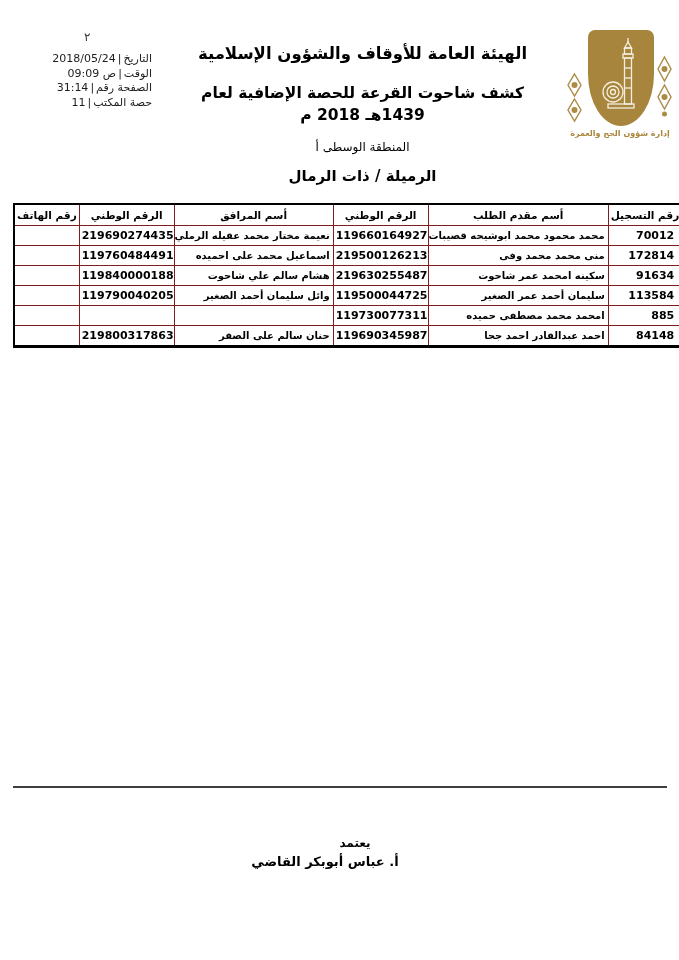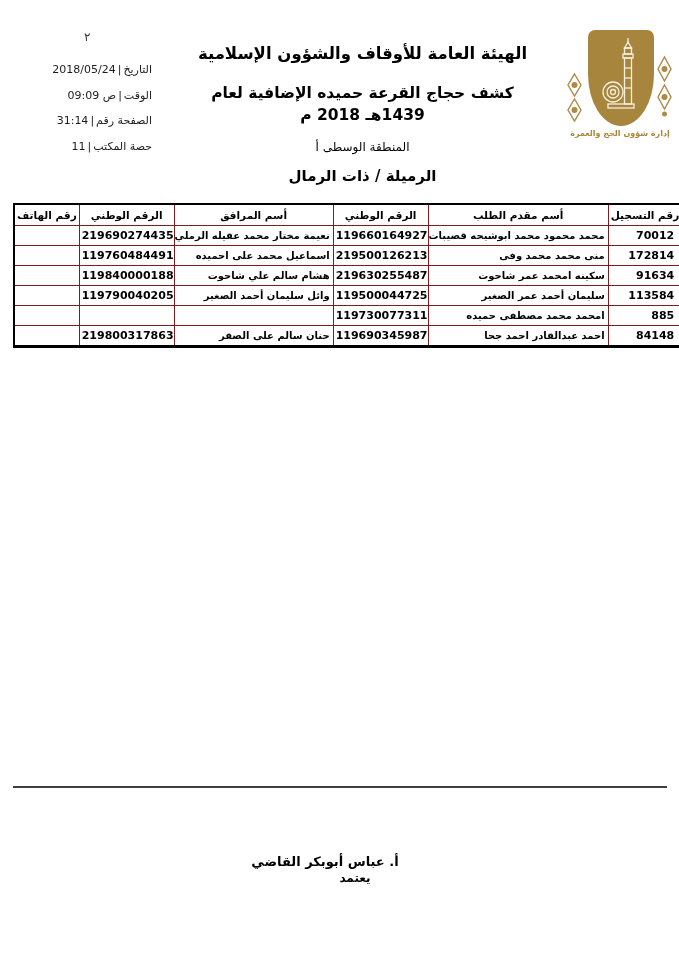--- a/index.html
+++ b/index.html
@@ -5,21 +5,21 @@
   html,body{margin:0;padding:0;background:#fff;}
   .page{
     position:relative;width:679px;height:960px;background:#ffffff;
     font-family:"DejaVu Sans",sans-serif;color:#000;overflow:hidden;
   }
   
   .meta{
     position:absolute;left:25px;top:52px;width:127px;
     direction:rtl;text-align:right;font-size:11px;line-height:14.5px;color:#1c1c1c;
   }
-  .meta .m-row{white-space:nowrap;margin-top:11px;}
+  .meta .m-row{white-space:nowrap;}
   .meta .m-val{direction:ltr;unicode-bidi:embed;display:inline-block;}
   .meta .m-sep{padding:0 2px;color:#1c1c1c;}
   .page-marker{
     position:absolute;left:84px;top:30px;font-size:12px;color:#333;
     font-family:"DejaVu Serif",serif;
   }
   
   .titles{position:absolute;left:175px;top:0;width:375px;text-align:center;direction:rtl;}
   .t-org{position:absolute;top:44px;width:100%;font-size:16.5px;font-weight:bold;}
   .t-rep1{position:absolute;top:84px;width:100%;font-size:15.5px;font-weight:bold;}
@@ -48,21 +48,21 @@
   .doc-table th,.doc-table td{
     border:1px solid #7f1d1d;font-weight:bold;overflow:hidden;white-space:nowrap;padding:0;
   }
   .doc-table th{height:20px;font-size:10.5px;text-align:center;padding:0 2px;}
   .doc-table td{height:19px;}
   td.c-reg{font-size:11px;direction:ltr;text-align:right;padding-right:7px;}
   td.c-name{font-size:10px;text-align:right;padding-right:3px;}
   td.c-id{font-size:11px;direction:ltr;text-align:left;padding-left:2px;}
   
   .divider{position:absolute;left:13px;top:786px;width:654px;height:2px;background:#3e3e3e;}
-  .approve{position:absolute;left:305px;top:871px;width:100px;text-align:center;
+  .approve{position:absolute;left:305px;top:836px;width:100px;text-align:center;
     font-size:12px;font-weight:bold;direction:rtl;}
   .approver{position:absolute;left:245px;top:854px;width:160px;text-align:center;
     font-size:13px;font-weight:bold;direction:rtl;white-space:nowrap;}
   .signature{position:absolute;right:229px;top:878px;text-align:right;
     font-size:12px;font-weight:bold;direction:rtl;white-space:nowrap;}
 </style>
 </head>
 <body>
 
 <div class="page">
@@ -79,21 +79,21 @@
     </div>
     <div class="m-row">
       <span class="m-lab">حصة المكتب</span><span class="m-sep">|</span><span class="m-val">11</span>
     </div>
   </div>
 
   <div class="page-marker">٢</div>
 
   <div class="titles">
     <div class="t-org">الهيئة العامة للأوقاف والشؤون الإسلامية</div>
-    <div class="t-rep1">كشف حجاج القرعة حميده الإضافية لعام</div>
+    <div class="t-rep1">كشف شاحوت القرعة للحصة الإضافية لعام</div>
     <div class="t-rep2">1439هـ  2018 م</div>
     <div class="t-region">المنطقة الوسطى أ</div>
     <div class="t-office">الرميلة / ذات الرمال</div>
   </div>
 
   <div class="logo">
     <svg class="orn orn-left" width="17" height="52" viewBox="0 0 17 52">
       <g fill="none" stroke="#a8853c" stroke-width="1.4">
         <path d="M8.5 2 L15 13 L8.5 24 L2 13 Z"></path>
         <path d="M8.5 27 L15 38 L8.5 49 L2 38 Z"></path>

